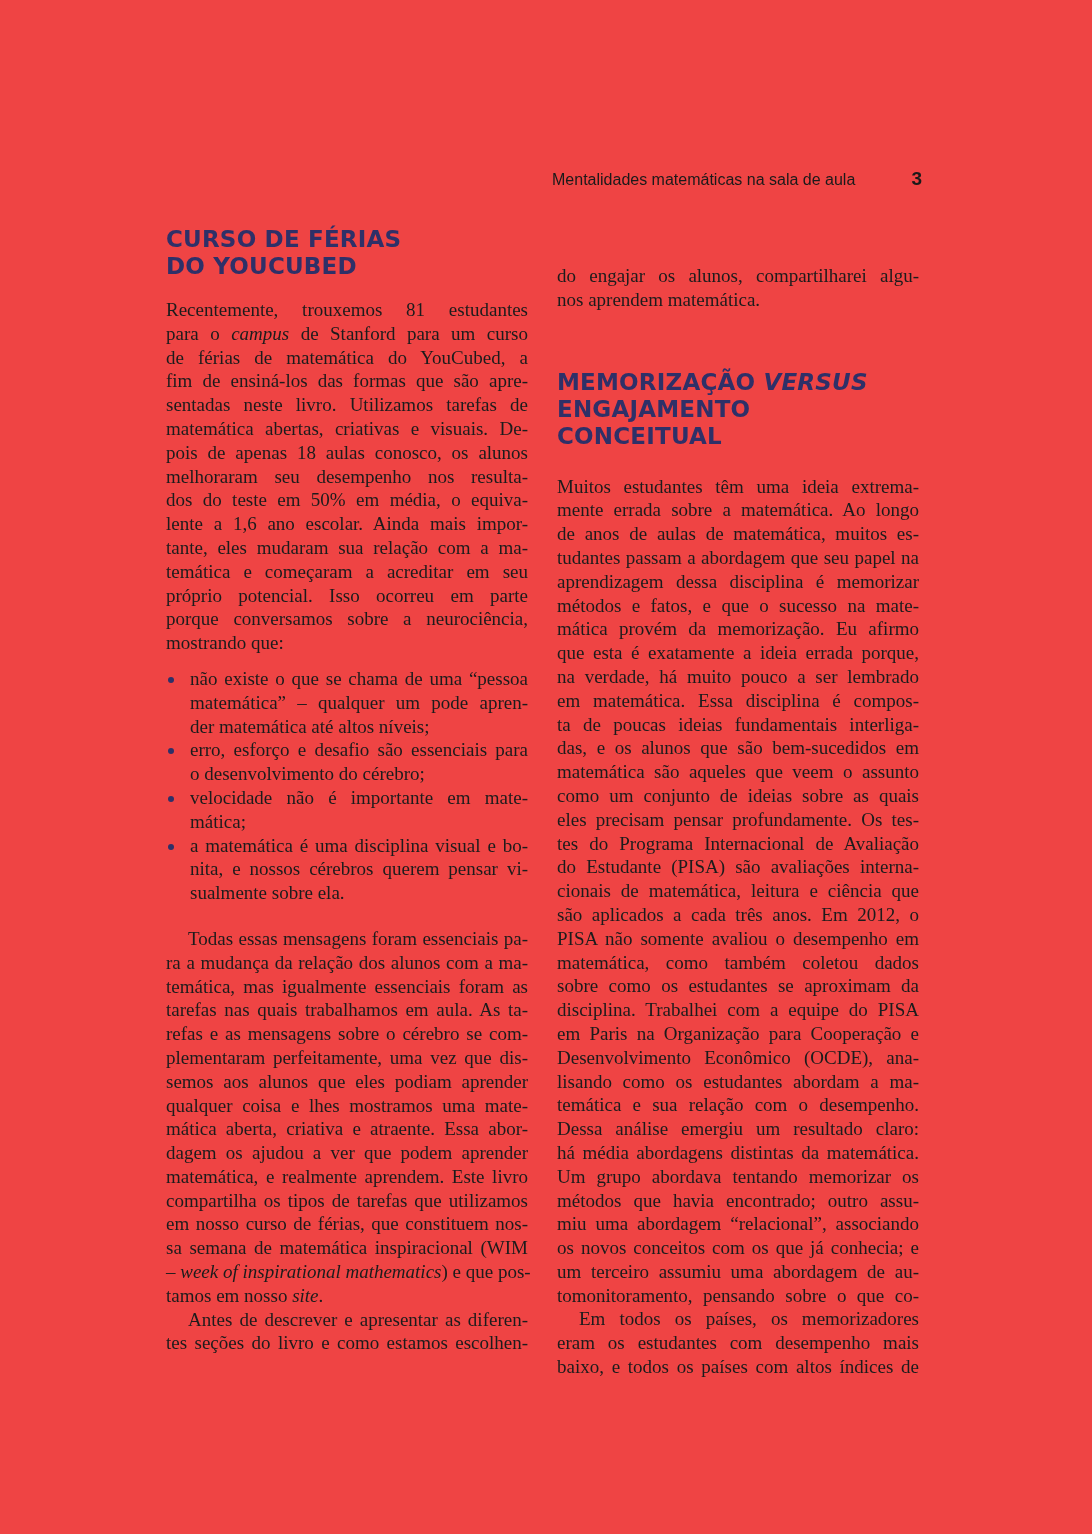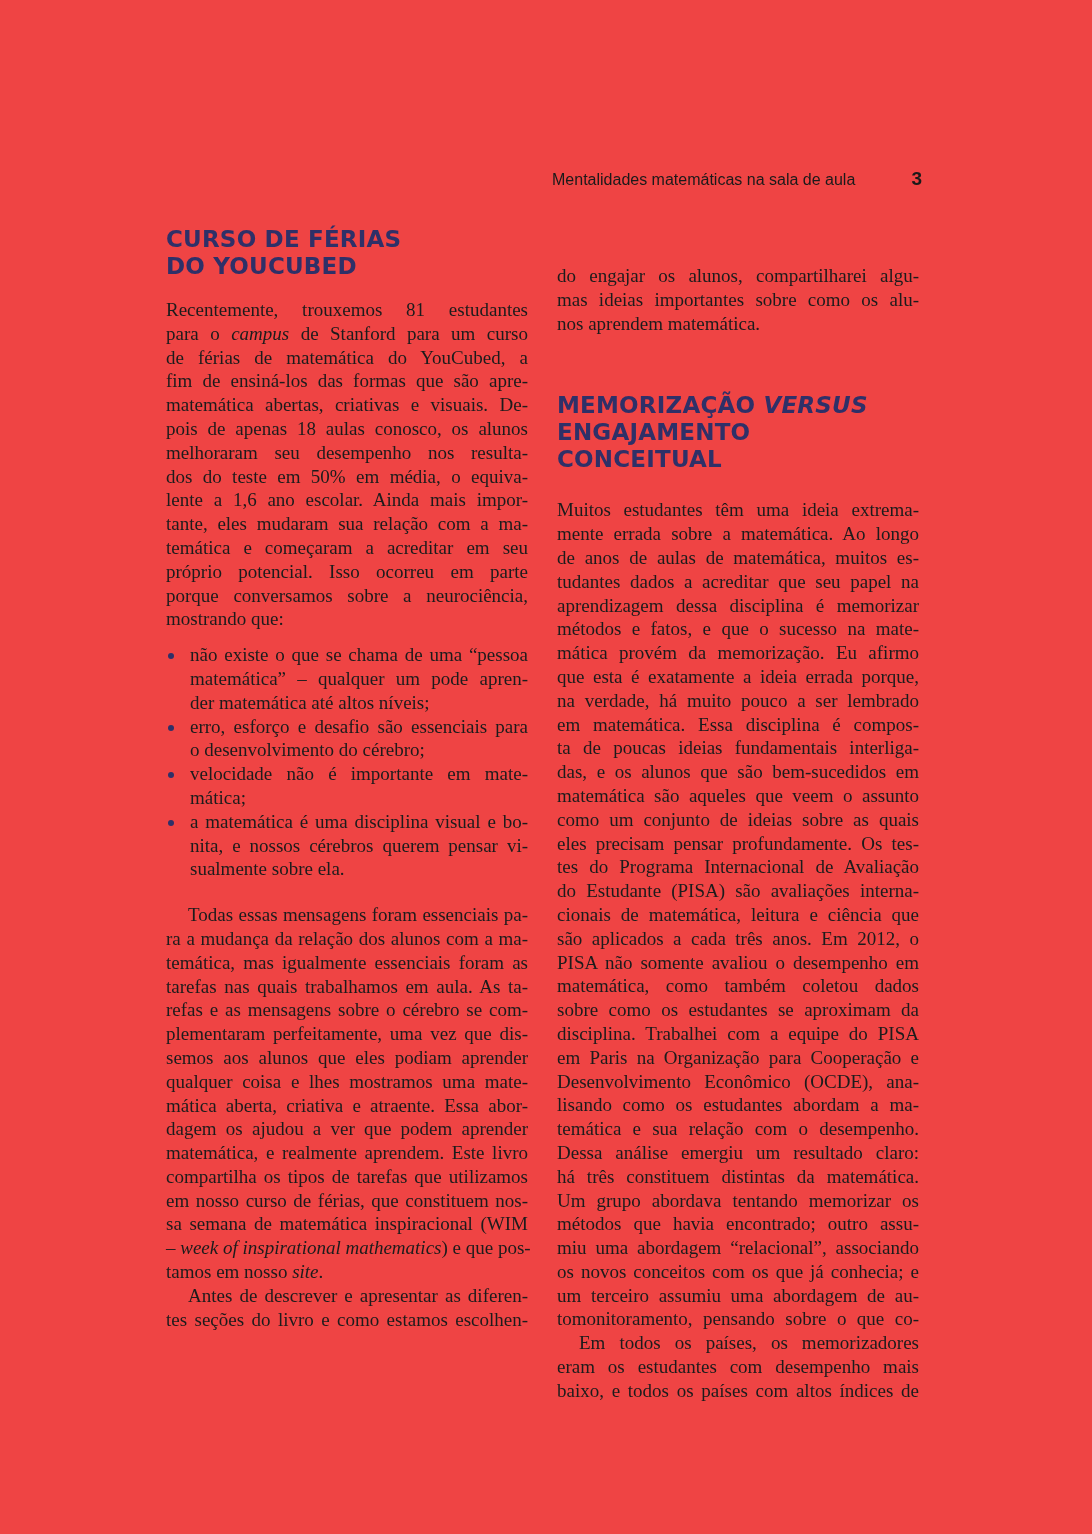--- a/index.html
+++ b/index.html
@@ -47,20 +47,21 @@
     <h2 class="section">
       <span style="display:block">CURSO DE FÉRIAS</span>
       <span style="display:block">DO YOUCUBED</span>
     </h2>
 
     <div class="body" style="margin-top:18px">
       <span class="line">Recentemente, trouxemos 81 estudantes</span>
       <span class="line">para o <i>campus</i> de Stanford para um curso</span>
       <span class="line">de férias de matemática do YouCubed, a</span>
       <span class="line">fim de ensiná-los das formas que são apre-</span>
+      <span class="line">sentadas neste livro. Utilizamos tarefas de</span>
       <span class="line">matemática abertas, criativas e visuais. De-</span>
       <span class="line">pois de apenas 18 aulas conosco, os alunos</span>
       <span class="line">melhoraram seu desempenho nos resulta-</span>
       <span class="line">dos do teste em 50% em média, o equiva-</span>
       <span class="line">lente a 1,6 ano escolar. Ainda mais impor-</span>
       <span class="line">tante, eles mudaram sua relação com a ma-</span>
       <span class="line">temática e começaram a acreditar em seu</span>
       <span class="line">próprio potencial. Isso ocorreu em parte</span>
       <span class="line">porque conversamos sobre a neurociência,</span>
       <span class="line last">mostrando que:</span>
@@ -108,34 +109,33 @@
 
     <div class="body">
       <span class="line indent">Antes de descrever e apresentar as diferen-</span>
       <span class="line">tes seções do livro e como estamos escolhen-</span>
     </div>
   </div>
 
   <div class="col col-right">
     <div class="body">
       <span class="line">do engajar os alunos, compartilharei algu-</span>
-      <span class="line">mas ideias importantes sobre como os alu-</span>
       <span class="line last">nos aprendem matemática.</span>
     </div>
 
     <h2 class="section" style="margin-top:57px">
       <span style="display:block"><span>MEMORIZAÇÃO </span><em>VERSUS</em></span>
       <span style="display:block">ENGAJAMENTO CONCEITUAL</span>
     </h2>
 
     <div class="body" style="margin-top:25px">
       <span class="line">Muitos estudantes têm uma ideia extrema-</span>
       <span class="line">mente errada sobre a matemática. Ao longo</span>
       <span class="line">de anos de aulas de matemática, muitos es-</span>
-      <span class="line">tudantes dados a acreditar que seu papel na</span>
+      <span class="line">tudantes passam a abordagem que seu papel na</span>
       <span class="line">aprendizagem dessa disciplina é memorizar</span>
       <span class="line">métodos e fatos, e que o sucesso na mate-</span>
       <span class="line">mática provém da memorização. Eu afirmo</span>
       <span class="line">que esta é exatamente a ideia errada porque,</span>
       <span class="line">na verdade, há muito pouco a ser lembrado</span>
       <span class="line">em matemática. Essa disciplina é compos-</span>
       <span class="line">ta de poucas ideias fundamentais interliga-</span>
       <span class="line">das, e os alunos que são bem-sucedidos em</span>
       <span class="line">matemática são aqueles que veem o assunto</span>
       <span class="line">como um conjunto de ideias sobre as quais</span>
@@ -146,21 +146,21 @@
       <span class="line">são aplicados a cada três anos. Em 2012, o</span>
       <span class="line">PISA não somente avaliou o desempenho em</span>
       <span class="line">matemática, como também coletou dados</span>
       <span class="line">sobre como os estudantes se aproximam da</span>
       <span class="line">disciplina. Trabalhei com a equipe do PISA</span>
       <span class="line">em Paris na Organização para Cooperação e</span>
       <span class="line">Desenvolvimento Econômico (OCDE), ana-</span>
       <span class="line">lisando como os estudantes abordam a ma-</span>
       <span class="line">temática e sua relação com o desempenho.</span>
       <span class="line">Dessa análise emergiu um resultado claro:</span>
-      <span class="line">há três constituem distintas da matemática.</span>
+      <span class="line">há média abordagens distintas da matemática.</span>
       <span class="line">Um grupo abordava tentando memorizar os</span>
       <span class="line">métodos que havia encontrado; outro assu-</span>
       <span class="line">miu uma abordagem “relacional”, associando</span>
       <span class="line">os novos conceitos com os que já conhecia; e</span>
       <span class="line">um terceiro assumiu uma abordagem de au-</span>
       <span class="line">tomonitoramento, pensando sobre o que co-</span>
     </div>
 
     <div class="body">
       <span class="line indent">Em todos os países, os memorizadores</span>

